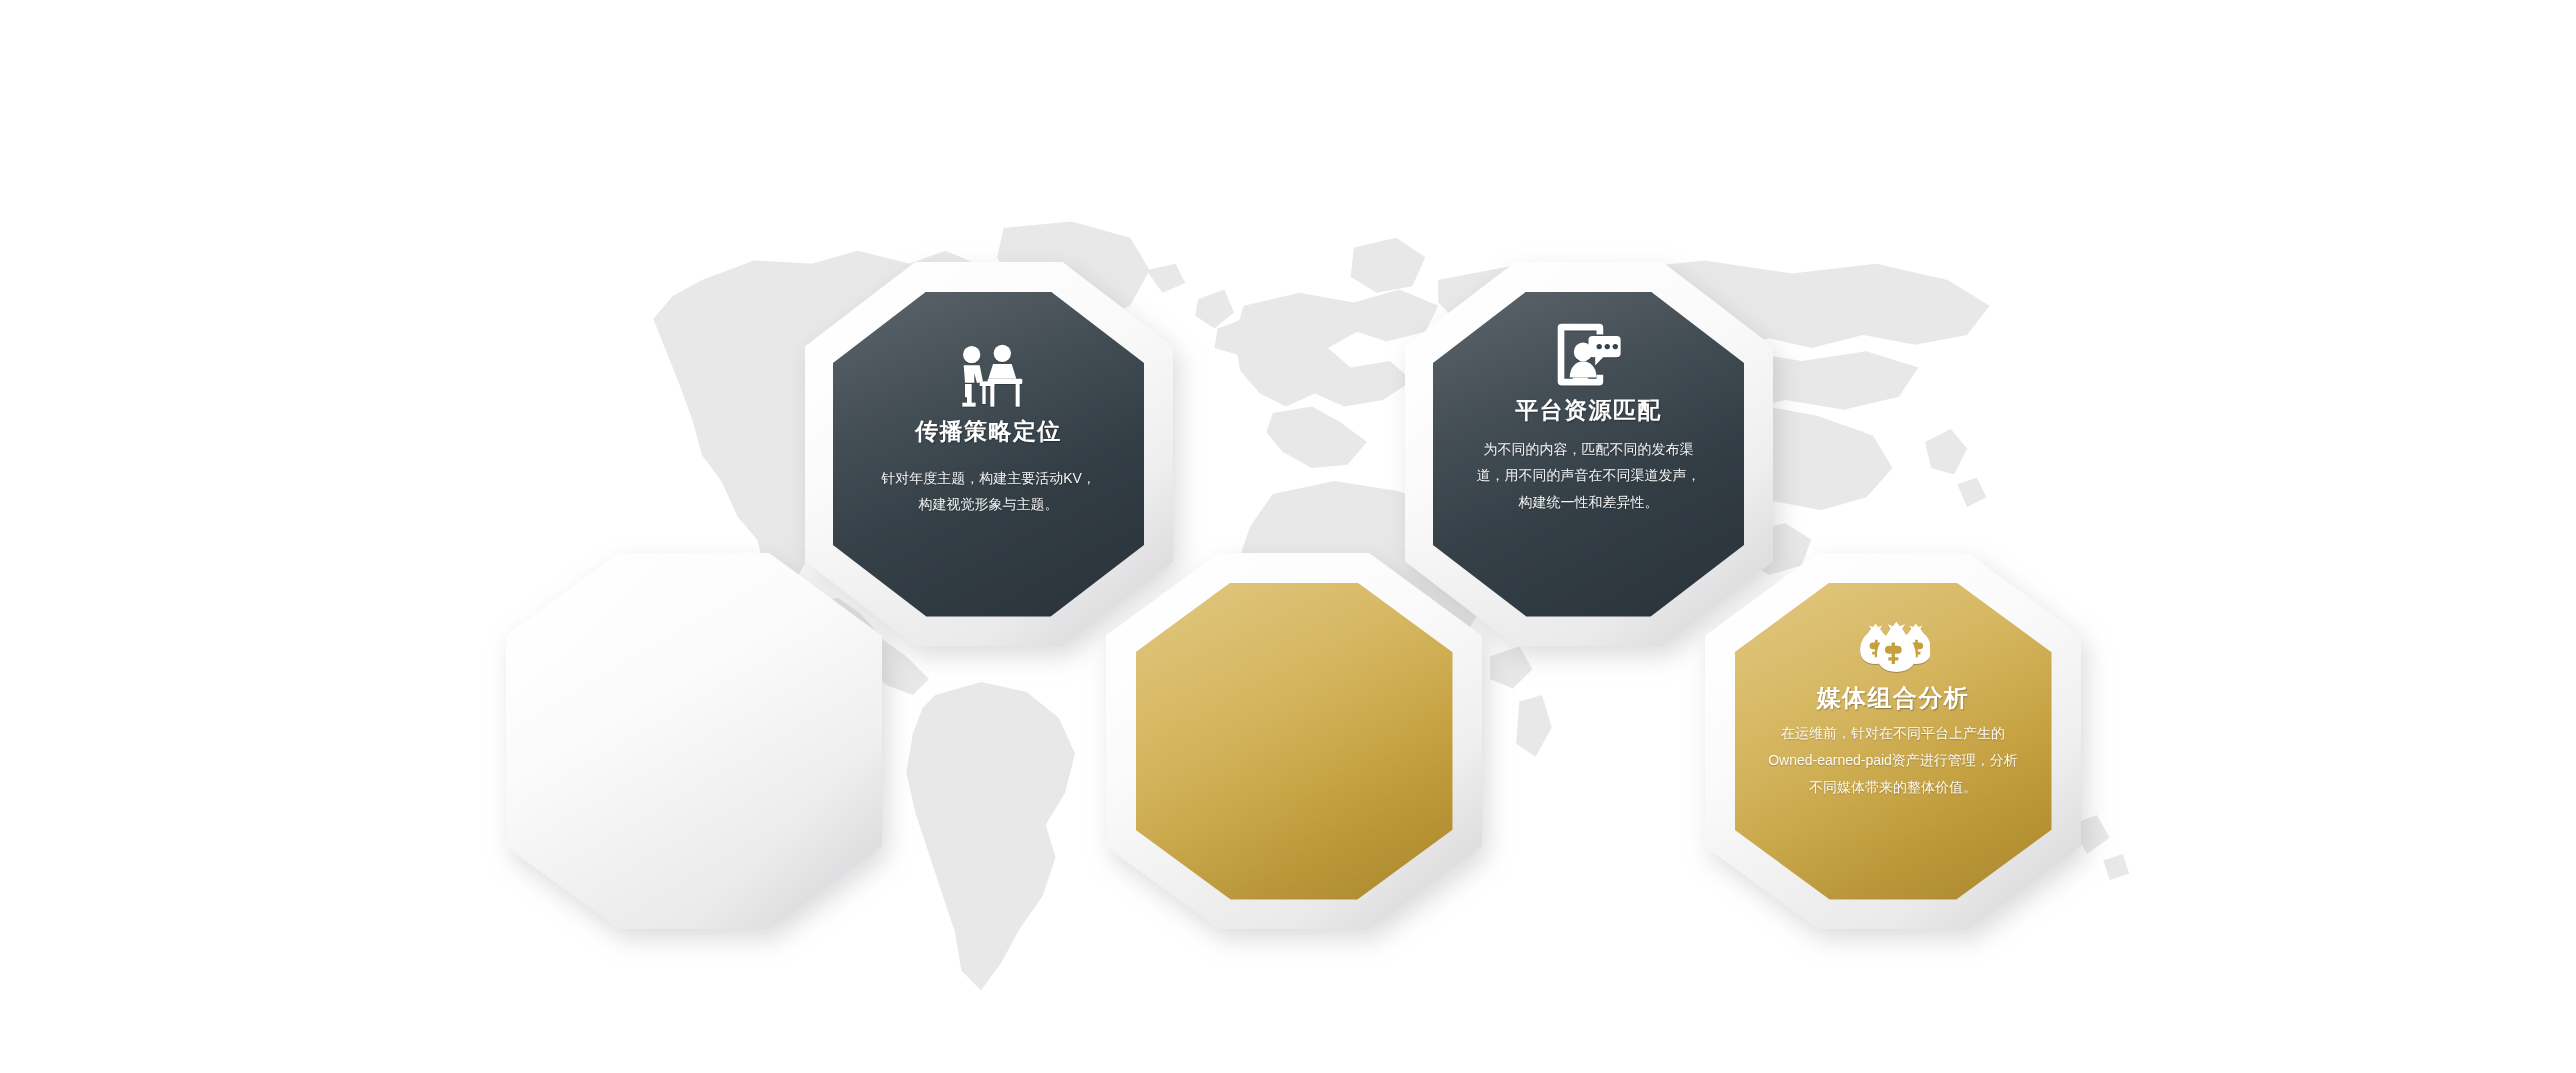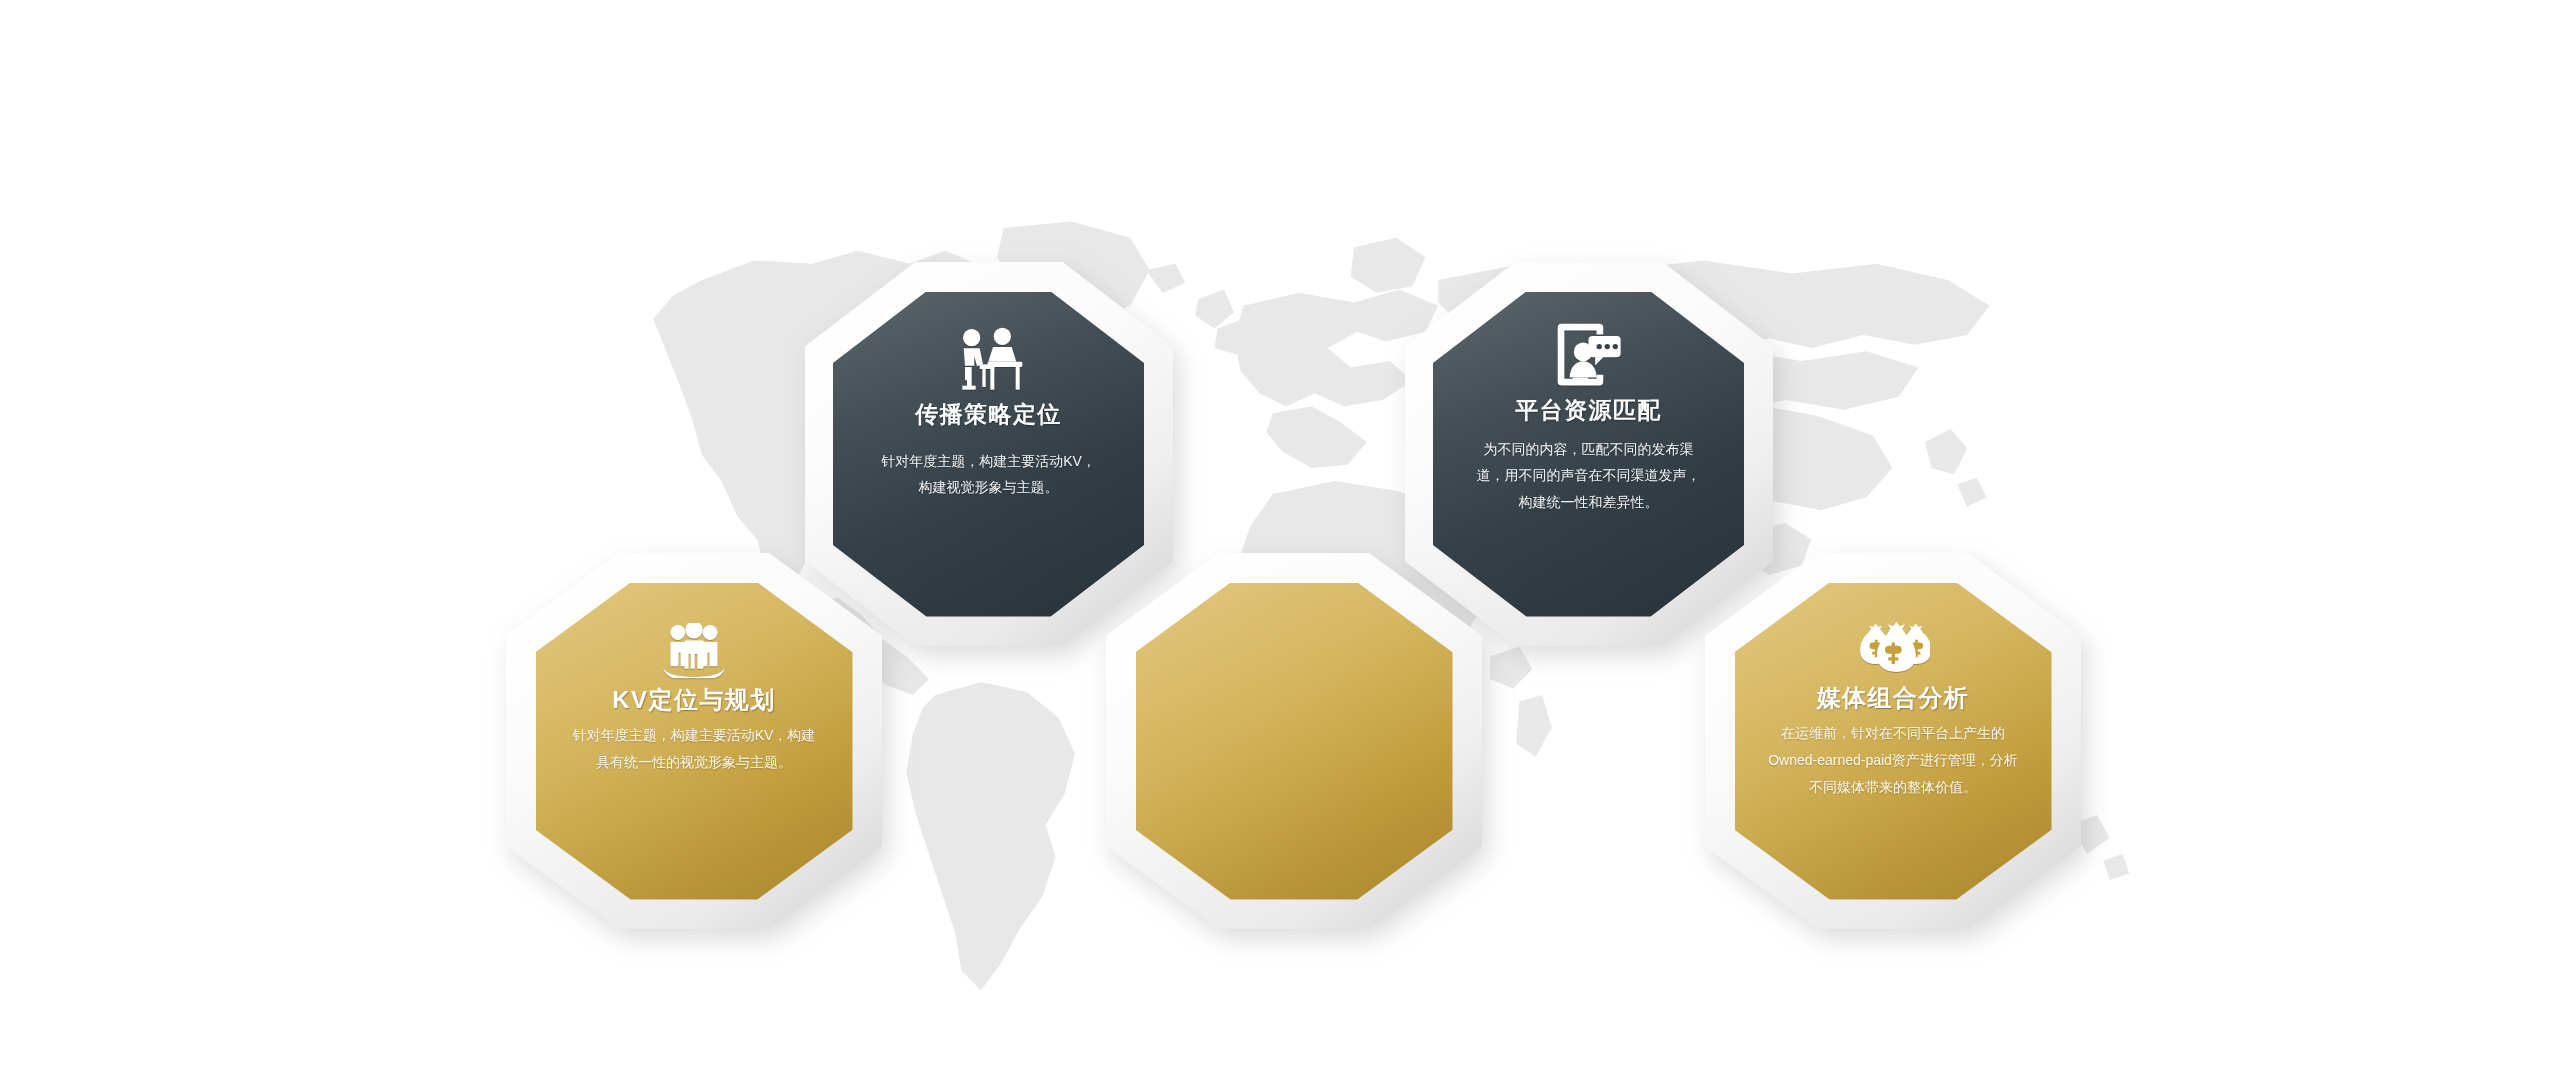--- a/index.html
+++ b/index.html
@@ -135,21 +135,21 @@
         <path d="M392 34 L410 30 L416 42 L402 48 Z"></path>
 
         <path d="M622 300 L636 296 L642 316 L632 334 L620 326 Z"></path>
       </g>
     </svg>
   </div>
 
   <div class="node" style="left:805px;top:262px;width:368px;height:384px;">
     <div class="frame"></div>
     <div class="frame-inner-shade"></div>
-    <div class="face dark" style="left:28px;top:29.5px;width:311px;height:325px;padding-top:31px;">
+    <div class="face dark" style="left:28px;top:29.5px;width:311px;height:325px;padding-top:48px;">
       <div class="face-gloss"></div>
       <div class="content">
         <div class="icon-wrap" style="height:72px;">
           <svg width="70" height="64" viewBox="0 0 104 96" fill="#ffffff">
             <circle cx="26" cy="16" r="13"></circle>
             <path d="M14 32 h24 l5 24 -9 3 -4 -15 v14 h-14 z"></path>
             <path d="M38 56 h22 v7 h-22 z"></path>
             <path d="M16 60 h10 v30 h-7 v-10 h-3 z"></path>
             <path d="M12 88 h20 v6 h-20 z"></path>
             <path d="M42 60 h5 v30 h-5 z"></path>
@@ -188,38 +188,20 @@
         </div>
         <div class="title" style="font-size:23px;margin-top:2.7px;">平台资源匹配</div>
         <div class="desc" style="font-size:14px;margin-top:9.4px;width:228px;">为不同的内容，匹配不同的发布渠道，用不同的声音在不同渠道发声，构建统一性和差异性。</div>
       </div>
     </div>
   </div>
 
   <div class="node" style="left:506px;top:553px;width:376px;height:376px;">
     <div class="frame"></div>
     <div class="frame-inner-shade"></div>
-    <div class="face gold" style="left:29.5px;top:29.5px;width:317px;height:317px;padding-top:38px;">
-      <div class="face-gloss"></div>
-      <div class="content">
-        <div class="icon-wrap" style="height:62px;">
-          <svg width="70" height="58" viewBox="0 0 104 86" fill="#ffffff">
-            <circle cx="28" cy="14" r="11"></circle>
-            <path d="M17 28 h22 v36 h-7 v-20 h-3 v20 h-12 z"></path>
-            <circle cx="76" cy="14" r="11"></circle>
-            <path d="M65 28 h22 v36 h-12 v-20 h-3 v20 h-7 z"></path>
-            <circle cx="52" cy="10" r="13"></circle>
-            <path d="M38 26 h28 v42 h-9 v-22 h-4 v22 h-6 v-22 h-3 v22 h-6 z"></path>
-            <path d="M6 64 c0 10 20 16 46 16 s46 -6 46 -16 c0 6 -4 14 -16 18 h-60 c-12 -4 -16 -12 -16 -18 z"></path>
-          </svg>
-        </div>
-        <div class="title" style="font-size:24px;margin-top:1.3px;">KV定位与规划</div>
-        <div class="desc" style="font-size:14px;margin-top:6.7px;width:256px;">针对年度主题，构建主要活动KV，构建具有统一性的视觉形象与主题。</div>
-      </div>
-    </div>
   </div>
 
   <div class="node" style="left:1106px;top:553px;width:376px;height:376px;">
     <div class="frame"></div>
     <div class="frame-inner-shade"></div>
     <div class="face gold" style="left:29.5px;top:29.5px;width:317px;height:317px;padding-top:42px;">
       <div class="face-gloss"></div>
     </div>
   </div>
 

